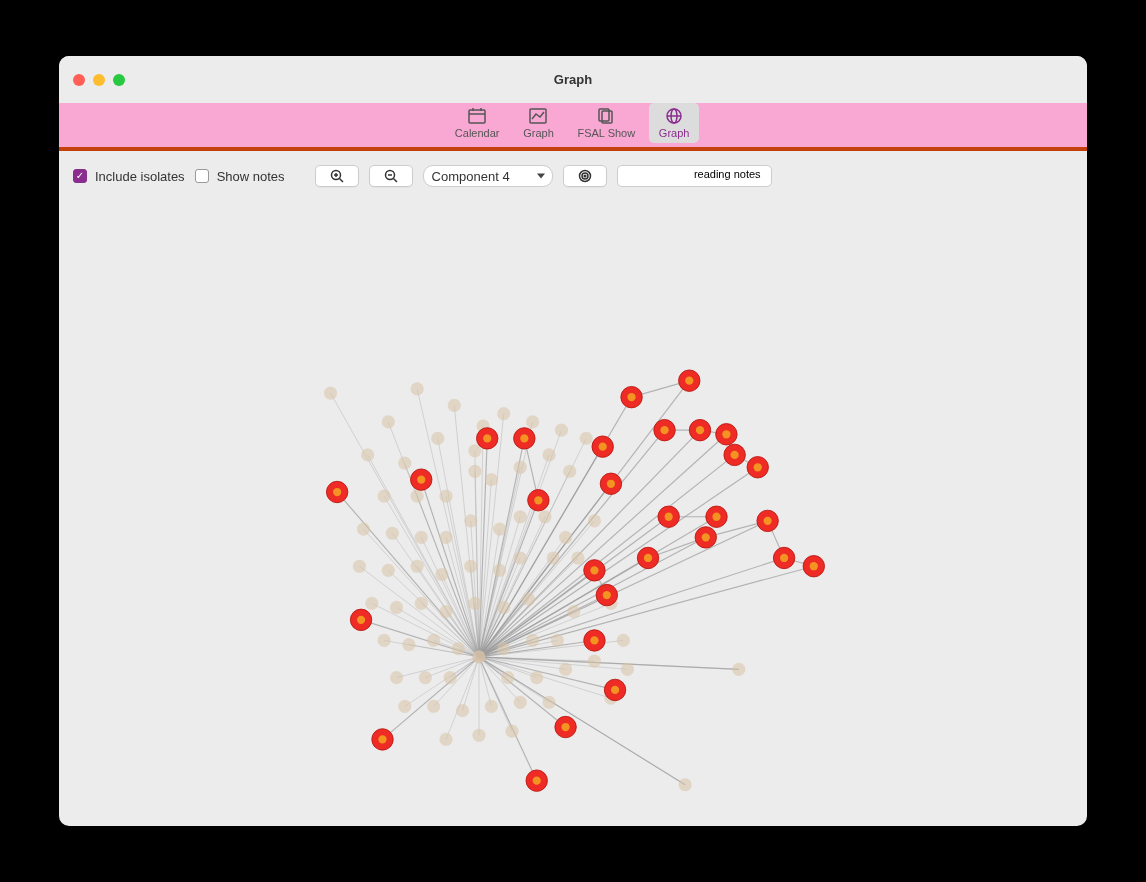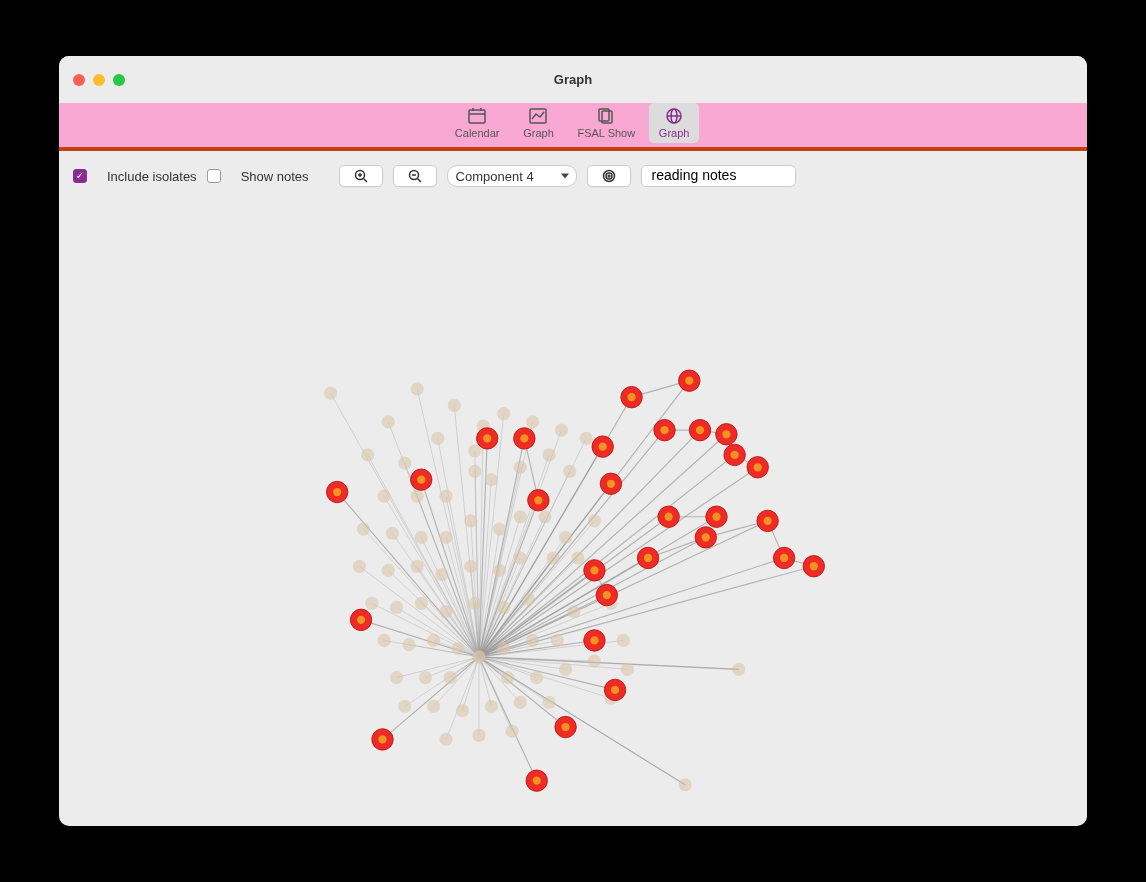--- a/index.html
+++ b/index.html
@@ -90,21 +90,21 @@
   .checkbox.checked {
     background:#8a2d8e;
     border-color:#8a2d8e;
   }
   .checkbox.checked::after {
     content:"✓";
     color:#fff;
     font-size:10px;
     line-height:1;
   }
-  .chk-wrap { display:flex; align-items:center; gap:20px; }
+  .chk-wrap { display:flex; align-items:center; gap:8px; }
   .btn {
     height:22px;
     padding:0 14px;
     background:#fff;
     border:1px solid #ccc;
     border-radius:5px;
     display:inline-flex;
     align-items:center;
     justify-content:center;
     box-shadow:0 1px 0 rgba(0,0,0,0.03);
@@ -137,22 +137,23 @@
     background:#fff;
     border:1px solid #ccc;
     border-radius:5px;
     padding:0 8px;
     width:155px;
   }
   .search input {
     border:none;
     outline:none;
     width:100%;
-    font-size:14px;
+    font-size:11px;
     background:transparent;
+    text-align:right;
   }
   .canvas {
     position:absolute;
     top:135px; left:0; right:0; bottom:0;
   }
   .canvas svg { width:100%; height:100%; }
 </style>
 </head>
 <body>
 

